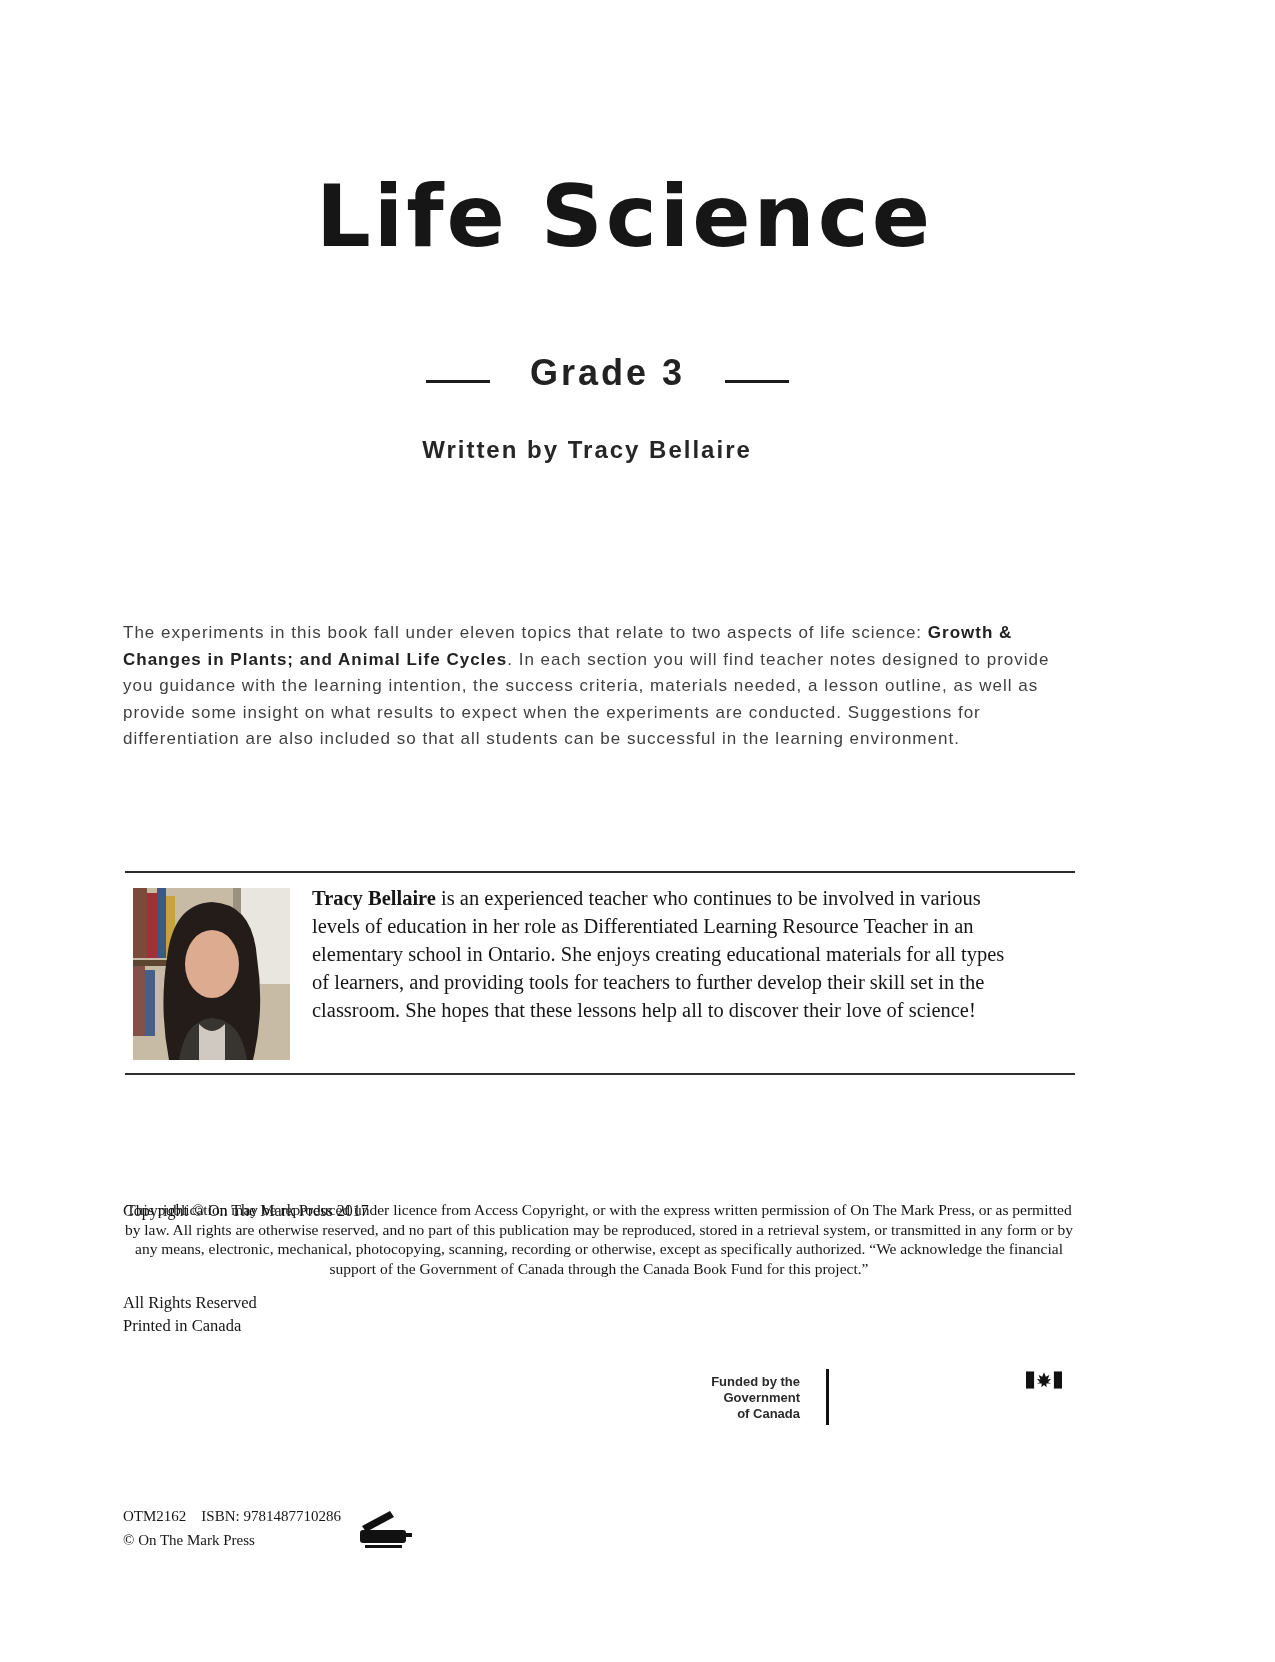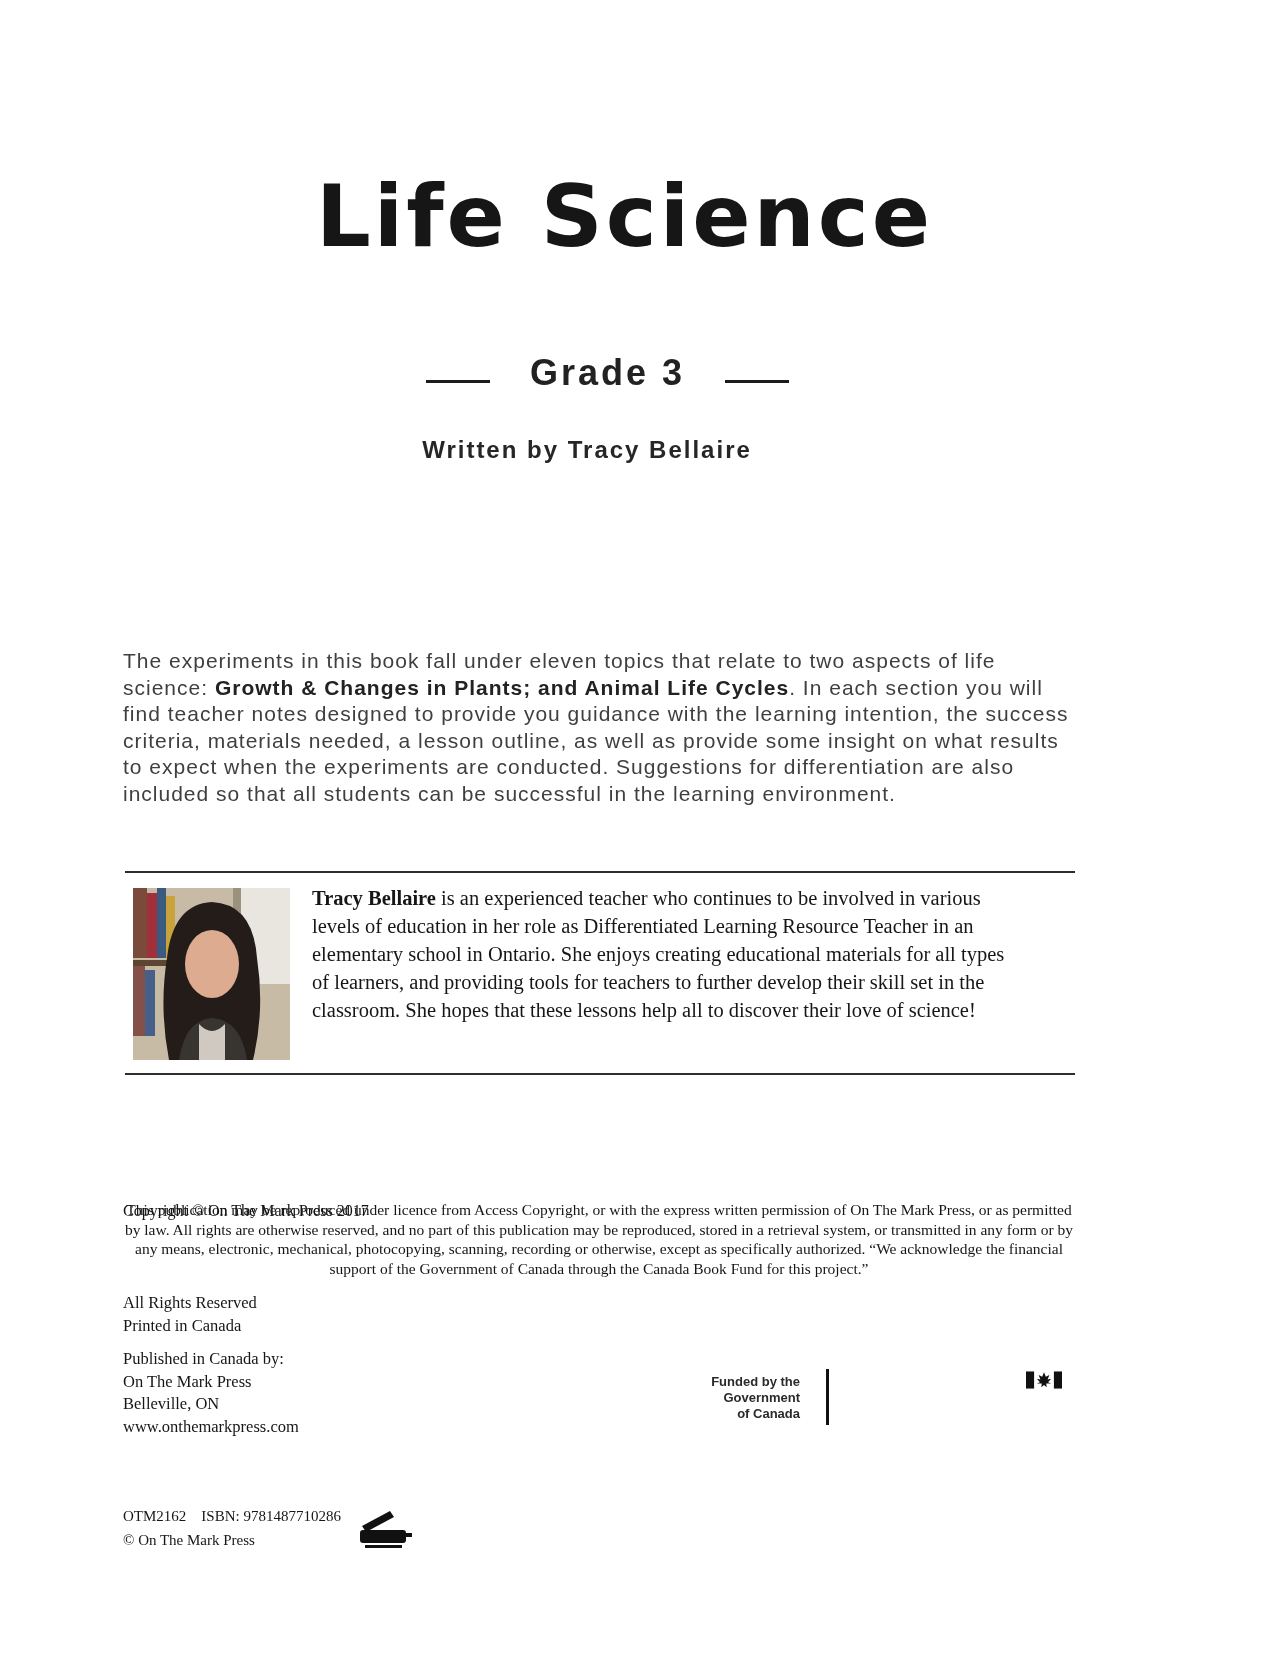--- a/index.html
+++ b/index.html
@@ -19,22 +19,22 @@
     left:0; right:75px; top:352px; display:flex; align-items:center;
     justify-content:center; gap:40px;margin-left:41px;
   }
   .grade-text { font-size:36px; font-weight:bold; letter-spacing:3px; color:#222; }
   .grade-line { width:64px; height:3px; background:#1c1c1c; margin-top:16px; }
   .byline {
     left:0; right:75px; top:436px; text-align:center;
     font-size:24px; font-weight:bold; letter-spacing:2px; color:#262626;
   }
   .intro {
-    left:123px; top:648px; width:958px;
-    font-size:21px; line-height:26.5px; letter-spacing:1px; color:#3f3f3f;
+    left:123px; top:620px; width:958px;
+    font-size:17px; line-height:26.5px; letter-spacing:1px; color:#3f3f3f;
   }
   .intro .b { font-weight:bold; color:#222; }
 
   .rule { left:125px; width:950px; height:2px; background:#2e2e2e; }
 
   .photo { left:133px; top:888px; width:157px; height:172px; overflow:hidden; background:#c7bba6; }
   .bio {
     left:312px; top:884px; width:712px;
     font-family:"Liberation Serif", serif; font-size:20.5px; line-height:28px; color:#161616;
   }
@@ -106,26 +106,20 @@
 
   <div class="serif copyright-line abs">Copyright © On The Mark Press 2017</div>
 
   <p class="serif legal abs">This publication may be reproduced under licence from Access Copyright, or with the express written permission of On The Mark Press, or as permitted by law. All rights are otherwise reserved, and no part of this publication may be reproduced, stored in a retrieval system, or transmitted in any form or by any means, electronic, mechanical, photocopying, scanning, recording or otherwise, except as specifically authorized. “We acknowledge the financial support of the Government of Canada through the Canada Book Fund for this project.”</p>
 
   <div class="serif rights abs">
     <div>All Rights Reserved</div>
     <div>Printed in Canada</div>
   </div>
 
-  <div class="serif published abs">
-    <div>Published in Canada by:</div>
-    <div>On The Mark Press</div>
-    <div>Belleville, ON</div>
-    <div>www.onthemarkpress.com</div>
-  </div>
 
   <div class="funded abs">
     <div>Funded by the</div>
     <div>Government</div>
     <div>of Canada</div>
   </div>
   <div class="fbar abs"></div>
   <svg class="flag abs" width="36" height="18" viewBox="0 0 40 19">
     <rect x="0" y="0" width="9" height="19" fill="#111"></rect>
     <rect x="31" y="0" width="9" height="19" fill="#111"></rect>

